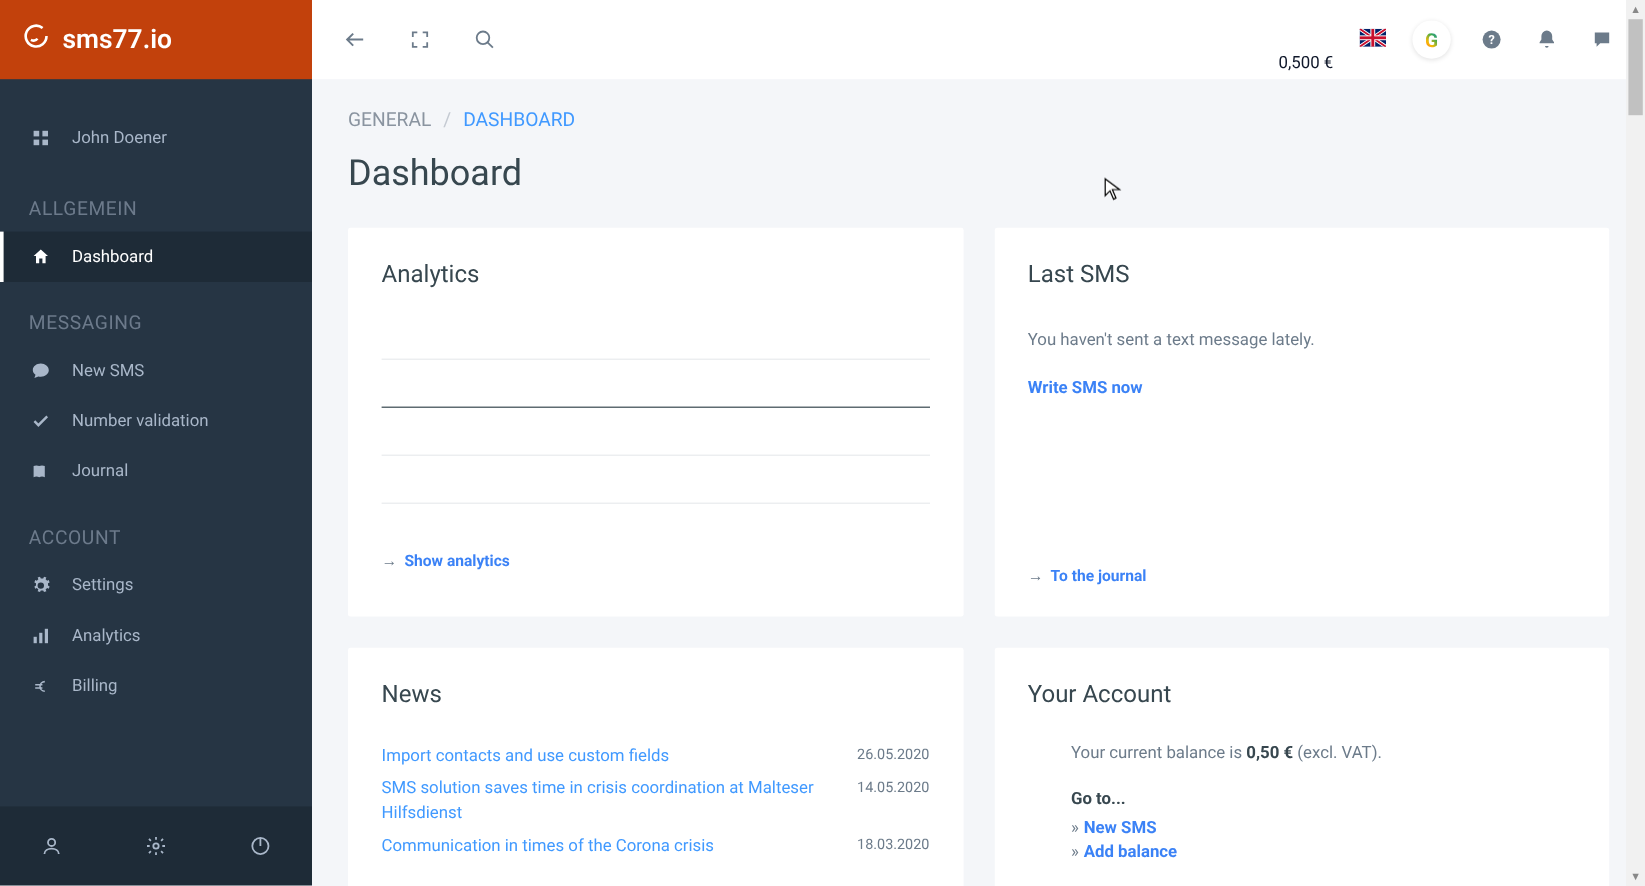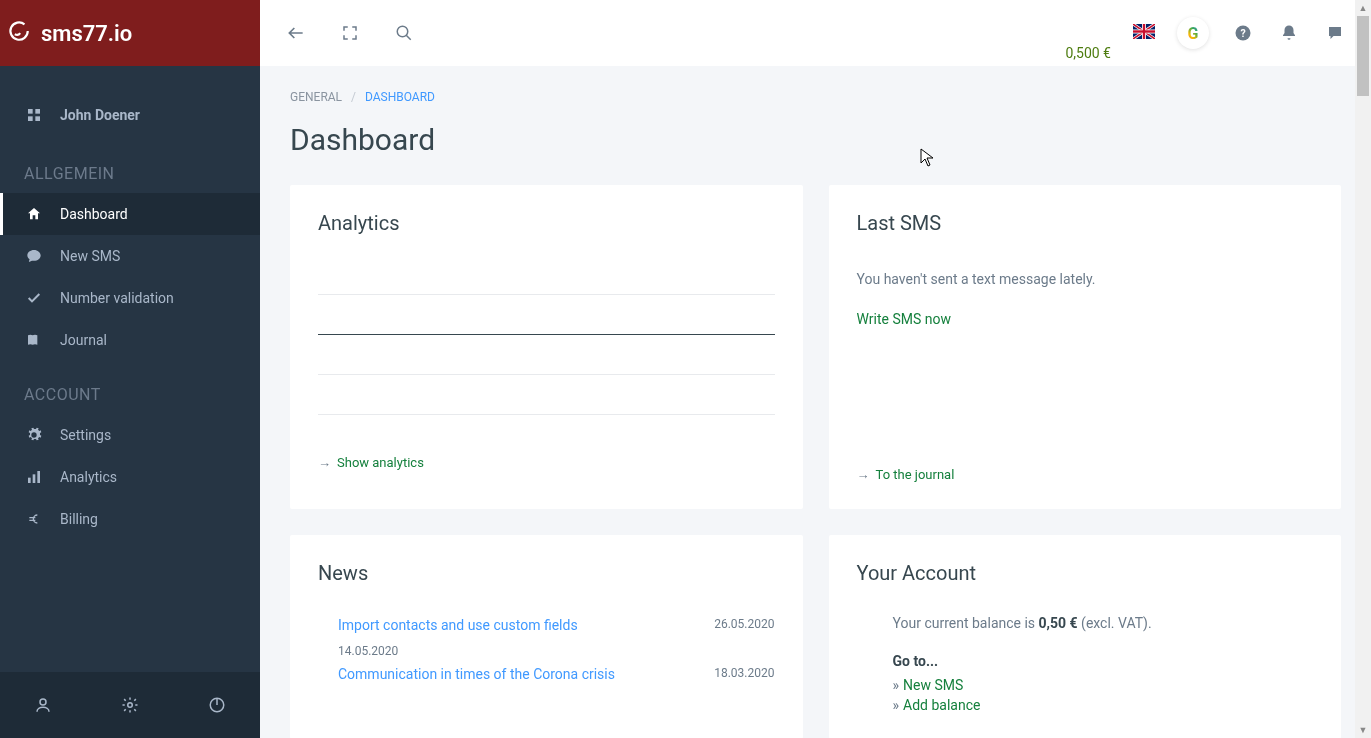--- a/index.html
+++ b/index.html
@@ -1,53 +1,53 @@
 <!DOCTYPE html>
 <html><head>
 <meta charset="utf-8">
 <style>
 * { margin: 0; padding: 0; box-sizing: border-box; }
 body { font-family: -apple-system, BlinkMacSystemFont, "Segoe UI", Roboto, "Helvetica Neue", Arial, sans-serif; background: #f4f6f9; height: 738px; width: 1371px; overflow: hidden; }
 .app { display: flex; height: 100%; }
 
 
 .sidebar { width: 260px; background: #263544; color: #a9b7c9; display: flex; flex-direction: column; }
-.logo-bar { height: 66px; background: #7f1d1d; display: flex; align-items: center; padding: 0 5px; color: #fff; font-size: 22px; font-weight: 600; }
+.logo-bar { height: 66px; background: #c2410c; display: flex; align-items: center; padding: 0 16px; color: #fff; font-size: 22px; font-weight: 600; }
 .logo-bar svg { margin-right: 10px; }
 .sidebar-scroll { flex: 1; overflow-y: auto; padding-top: 12px; }
 .sidebar-item { display: flex; align-items: center; height: 42px; padding: 0 24px; color: #a9b7c9; cursor: pointer; font-size: 14px; }
-.sidebar-item.user { height: 50px; margin-top: 12px; font-weight: bold; }
+.sidebar-item.user { height: 50px; margin-top: 12px; }
 .sidebar-item .ic { width: 20px; height: 20px; margin-right: 16px; display: inline-flex; align-items: center; justify-content: center; }
 .sidebar-item.active { background: #1e2b37; border-left: 3px solid #fff; padding-left: 21px; color: #fff; }
 .sidebar-header { padding: 24px 24px 10px 24px; font-size: 16px; letter-spacing: 0.5px; color: #6c7a8b; }
 .sidebar-bottom { height: 66px; background: #1e2b37; display: flex; }
 .sidebar-bottom .btn { flex: 1; display: flex; align-items: center; justify-content: center; color: #a9b7c9; cursor: pointer; }
 
 
 .main { flex: 1; display: flex; flex-direction: column; height: 100%; position: relative; }
 .topbar { height: 66px; background: #fff; display: flex; align-items: center; padding: 0 24px; }
 .topbar .left { display: flex; align-items: center; gap: 30px; }
 .topbar .icon-btn { color: #6c7b8a; cursor: pointer; display: inline-flex; align-items: center; justify-content: center; width: 24px; height: 24px; }
 .topbar .spacer { flex: 1; }
 .topbar .right { display: flex; align-items: center; gap: 22px; }
-.balance { color: #4d7c0f; font-size: 14px; margin-top: 40px; }
+.balance { color: #0f172a; font-size: 14px; margin-top: 40px; }
 .google-badge { width: 32px; height: 32px; border-radius: 50%; background: #fff; box-shadow: 0 1px 4px rgba(0,0,0,0.12); display: flex; align-items: center; justify-content: center; font-weight: bold; font-size: 16px; }
 .google-badge span { background: linear-gradient(45deg,#ea4335,#fbbc05,#34a853,#4285f4); -webkit-background-clip: text; background-clip: text; color: transparent; }
 
 .content { flex: 1; padding: 24px 30px; overflow-y: auto; }
-.breadcrumb { font-size: 12px; color: #8a94a0; margin-bottom: 18px; }
+.breadcrumb { font-size: 16px; color: #8a94a0; margin-bottom: 18px; }
 .breadcrumb .sep { margin: 0 6px; color: #c4cad2; }
 .breadcrumb .active { color: #4099ff; }
 .page-title { font-size: 30px; color: #37474f; font-weight: 400; margin-bottom: 28px; }
 
 .grid { display: grid; grid-template-columns: 1fr 1fr; gap: 26px; }
 .card { background: #fff; border-radius: 2px; padding: 26px 28px; }
 .card h3 { font-size: 20px; font-weight: 400; color: #37474f; margin-bottom: 20px; }
 .card .body { color: #6c7b8a; font-size: 14px; }
-.link { color: #15803d; cursor: pointer; text-decoration: none; }
+.link { color: #3b82f6; cursor: pointer; text-decoration: none; font-weight: bold; }
 .arrow-link { color: #6c7b8a; font-size: 13px; display: inline-flex; align-items: center; gap: 6px; margin-top: 10px; }
 .arrow-link .link { font-size: 13px; }
 
 .analytics-chart { margin: 20px 0 30px; }
 .analytics-chart .gridline { border-bottom: 1px solid #e8eaed; height: 40px; }
 .analytics-chart .gridline.axis { border-bottom: 1px solid #37474f; }
 
 .news-list { display: flex; flex-direction: column; gap: 6px; }
 .news-item { display: flex; justify-content: space-between; gap: 14px; font-size: 14px; }
 .news-item .title { color: #4099ff; cursor: pointer; flex: 1; text-align: left; line-height: 1.5; }
@@ -98,20 +98,21 @@
       <div class="sidebar-header">ALLGEMEIN</div>
       <div class="sidebar-item active">
         <span class="ic">
             <svg width="16" height="16" viewBox="0 0 24 24" fill="#fff">
               <path d="M12 3l9 8h-3v9h-4v-6H10v6H6v-9H3z"></path>
             </svg>
           </span>
         <span>Dashboard</span>
       </div>
 
+      <div class="sidebar-header">MESSAGING</div>
       <div class="sidebar-item">
         <span class="ic">
             <svg width="16" height="16" viewBox="0 0 24 24" fill="#a9b7c9">
               <path d="M12 3C6.5 3 2 6.6 2 11c0 2.4 1.3 4.5 3.4 6L4 21l5-2c1 .2 2 .3 3 .3 5.5 0 10-3.6 10-8S17.5 3 12 3z"></path>
             </svg>
           </span>
         <span>New SMS</span>
       </div>
       <div class="sidebar-item">
         <span class="ic">
@@ -267,26 +268,27 @@
             <p style="margin-top:24px;"><a class="link">Write SMS now</a></p>
           </div>
           <div class="arrow-link" style="margin-top:140px;">
             <span>→</span>
             <a class="link">To the journal</a>
           </div>
         </div>
 
         <div class="card">
           <h3>News</h3>
-          <div class="news-list" style="padding-top:10px;margin-left:20px;">
+          <div class="news-list" style="padding-top:10px;">
             <div class="news-item">
               <a class="title">Import contacts and use custom fields</a>
               <span class="date">26.05.2020</span>
             </div>
             <div class="news-item">
+              <a class="title">SMS solution saves time in crisis coordination at Malteser Hilfsdienst</a>
               <span class="date">14.05.2020</span>
             </div>
             <div class="news-item">
               <a class="title">Communication in times of the Corona crisis</a>
               <span class="date">18.03.2020</span>
             </div>
           </div>
         </div>
 
         <div class="card">

